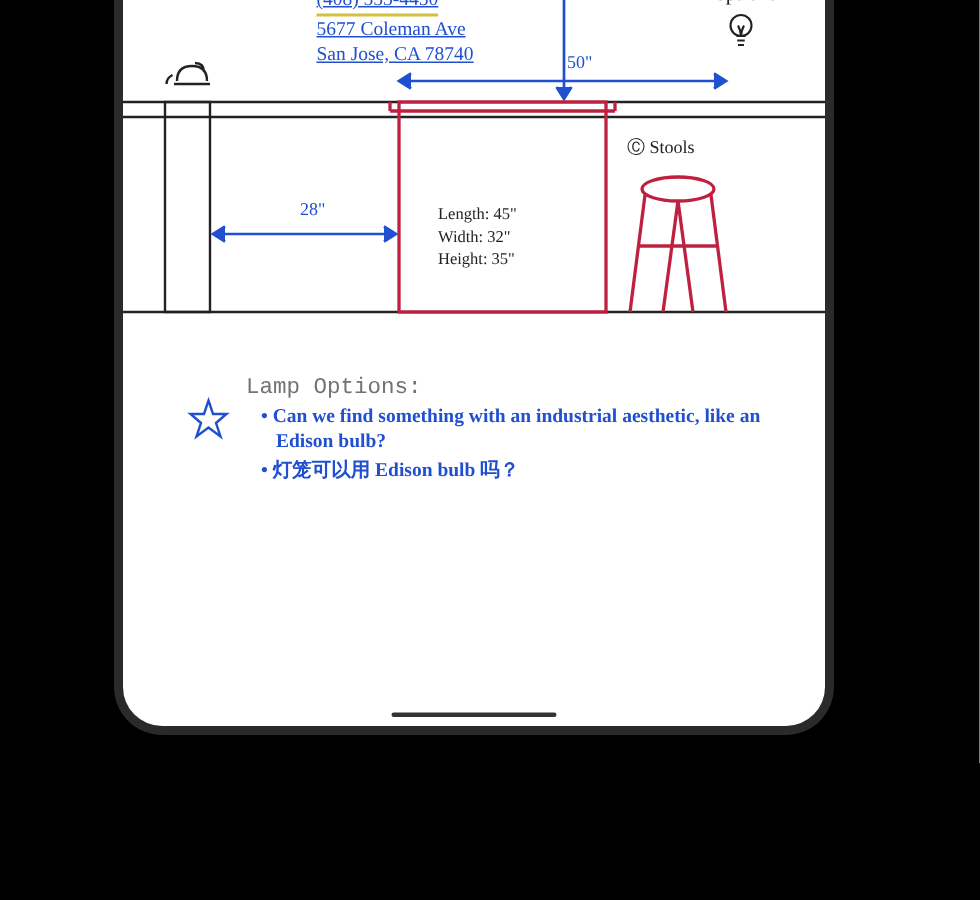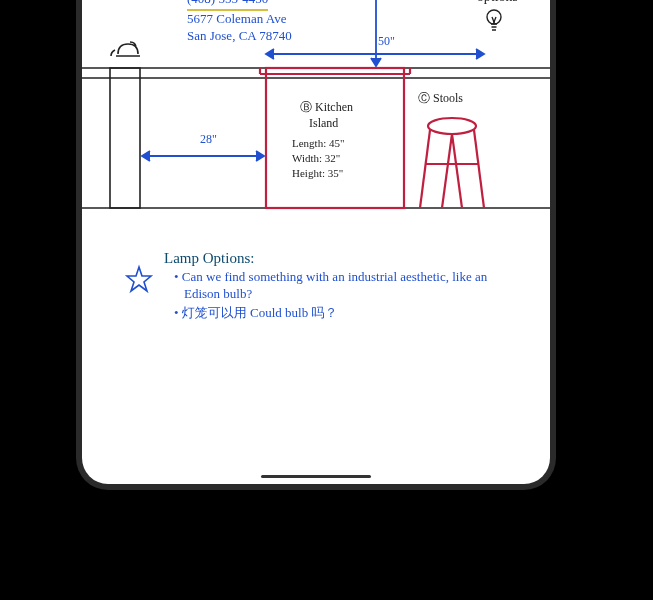--- a/index.html
+++ b/index.html
@@ -42,29 +42,31 @@
     .canvas {
       position: absolute;
       inset: 0;
     }
     .hand {
       font-family: 'Comic Sans MS', 'Segoe Script', cursive;
       font-size: 14px;
       line-height: 1.3;
     }
     .blue { color: #2050d0; }
-    .red { color: #0c4a6e; }
+    .red { color: #737373; font-family: Liberation Mono, monospace; }
     .black { color: #222; }
     .underline-yellow {
       display: inline-block;
       border-bottom: 2px solid #d4c040;
       padding-bottom: 1px;
     }
     .underline-blue {
+      text-decoration: underline;
       text-decoration-color: #2050d0;
+      margin-left: 24px;
     }
     .header-info {
       position: absolute;
       top: 5px;
       left: 105px;
       font-size: 13px;
     }
     .options-label {
       position: absolute;
       top: 2px;
@@ -125,20 +127,21 @@
       top: 283px;
       left: 92px;
       font-size: 13px;
       line-height: 1.3;
       width: 340px;
     }
     .bullet {
       margin-bottom: 2px;
       padding-left: 10px;
       text-indent: -10px;
+      font-weight: bold;
     }
     .star {
       position: absolute;
       top: 278px;
       left: 42px;
     }
   </style>
 </head>
 <body>
 
@@ -204,44 +207,39 @@
           <line x1="392" y1="144" x2="402" y2="222"></line>
           <line x1="370" y1="148" x2="360" y2="222"></line>
           <line x1="370" y1="148" x2="380" y2="222"></line>
           <line x1="344" y1="178" x2="396" y2="178"></line>
         </g>
       </svg>
 
       <div class="dim50 hand blue">50"</div>
       <div class="dim28 hand blue">28"</div>
 
-      <div class="island-text hand black">
-        <span>Ⓑ</span>
-        <span>Kitchen</span><br>
-        &nbsp;&nbsp;&nbsp;<span>Island</span>
-      </div>
 
       <div class="island-dims hand black">
         <div>Length: 45"</div>
         <div>Width: 32"</div>
         <div>Height: 35"</div>
       </div>
 
       <div class="stools-label hand black">
         <span>Ⓒ</span>
         <span>Stools</span>
       </div>
 
       <svg class="star" width="30" height="30">
         <path d="M15 3 L18 12 L27 12 L20 18 L23 27 L15 21 L7 27 L10 18 L3 12 L12 12 Z" stroke="#2050d0" stroke-width="1.6" fill="none"></path>
       </svg>
 
       <div class="lamp-title hand red">Lamp Options:</div>
 
       <div class="bullets hand blue">
         <div class="bullet">• Can we find something with an industrial aesthetic, like an Edison bulb?</div>
-        <div class="bullet">• 灯笼可以用 Could bulb 吗？</div>
+        <div class="bullet">• 灯笼可以用 Edison bulb 吗？</div>
       </div>
 
     </div>
     <div class="home-indicator"></div>
   </div>
 </div>
 
 </body></html>

